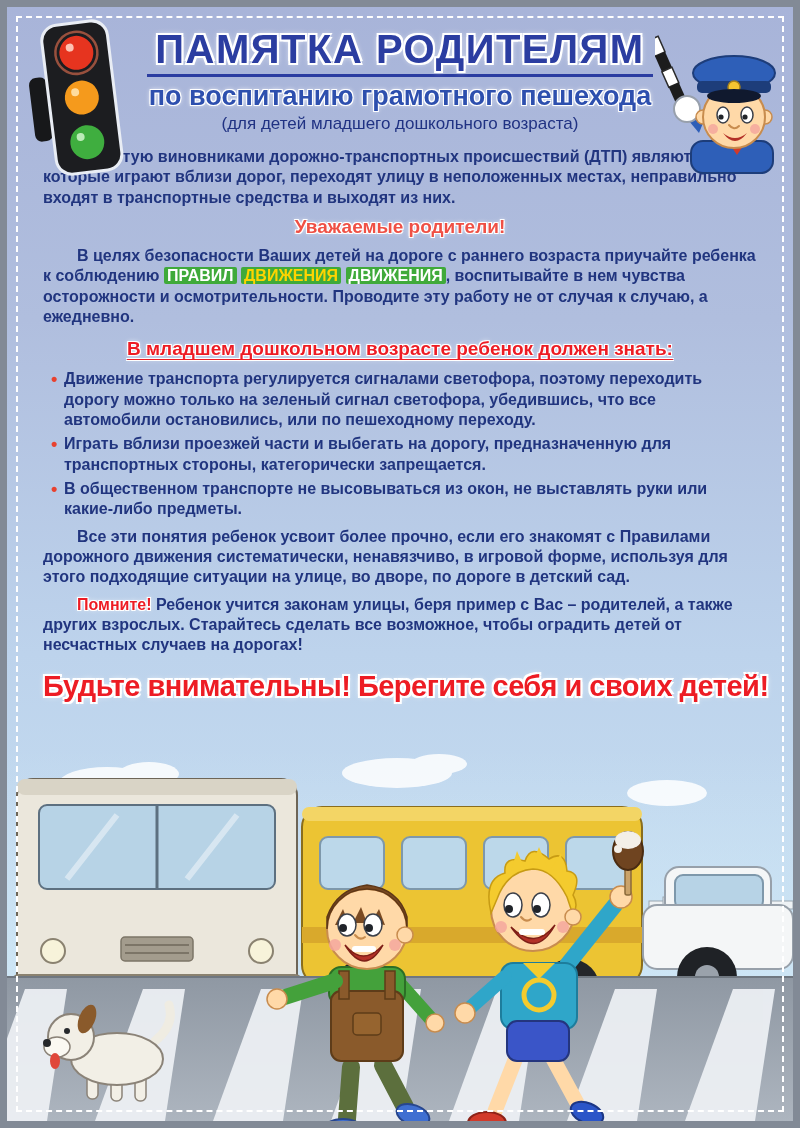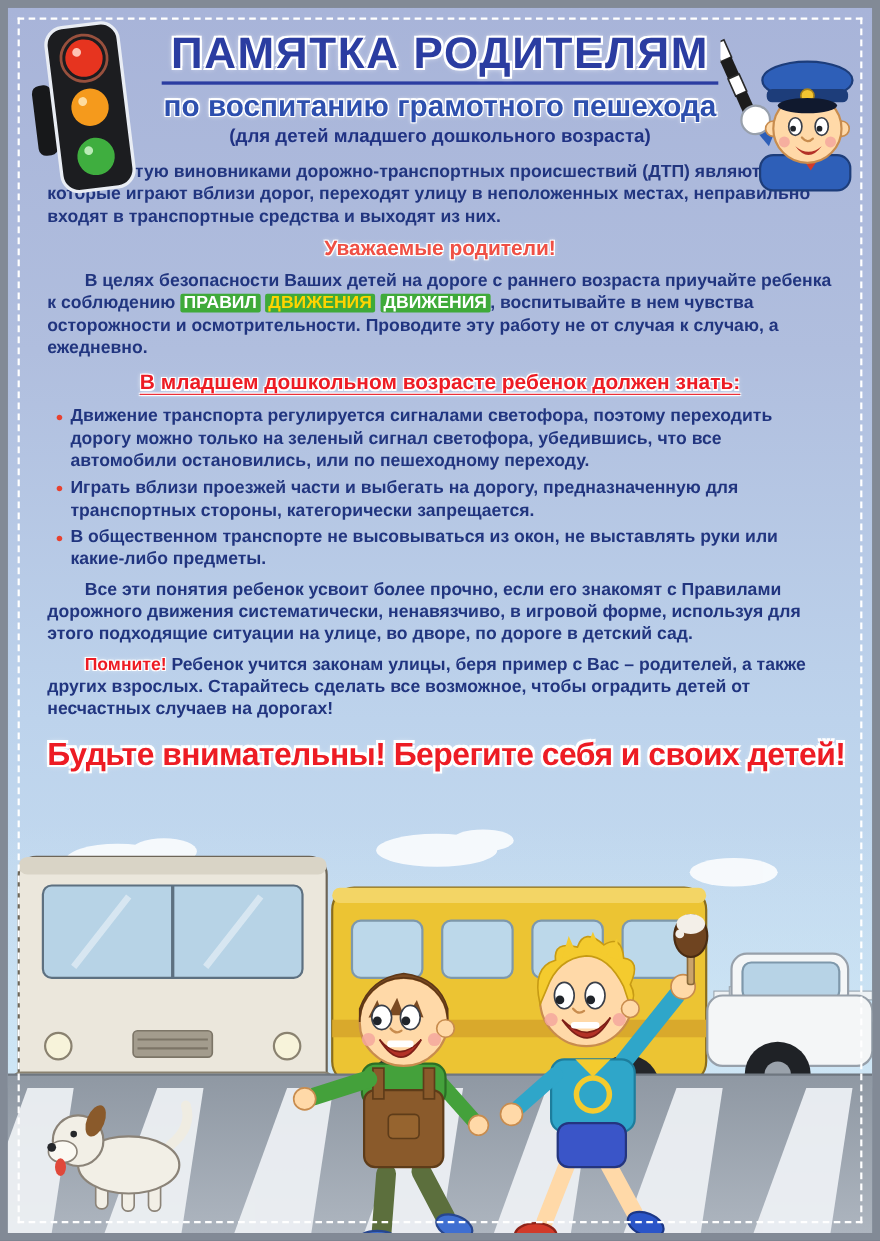--- a/index.html
+++ b/index.html
@@ -20,21 +20,21 @@
   }
   .glow{text-shadow:-1px -1px 0 #fff,1px -1px 0 #fff,-1px 1px 0 #fff,1px 1px 0 #fff,0 0 5px #fff;}
   .header{position:relative;z-index:2;padding-top:20px;text-align:center;}
   .title{
     display:inline-block;margin:0;
     font-size:40px;font-weight:800;letter-spacing:1.5px;color:#2b3da1;
     border-bottom:3px solid #2b3da1;padding:0 8px 2px 8px;
     text-shadow:-2px -2px 0 #fff,2px -2px 0 #fff,-2px 2px 0 #fff,2px 2px 0 #fff,0 0 6px #fff;
   }
   .subtitle{margin:4px 0 0 0;font-size:27px;font-weight:800;color:#2d4fae;}
-  .age-note{margin:2px 0 0 0;font-size:17px;font-weight:700;color:#203283;text-align:center;}
+  .age-note{margin:2px 0 0 0;font-size:17px;font-weight:400;color:#203283;text-align:center;}
   .content{
     position:relative;z-index:2;
     padding:6px 36px 0 36px;
     color:#21357f;font-weight:700;font-size:16px;line-height:1.27;
   }
   .content p{margin:7px 0;}
   .indent{text-indent:34px;}
   .red-center{
     text-align:center;color:#ef5045;font-size:19px;font-weight:800;margin:9px 0;
   }

